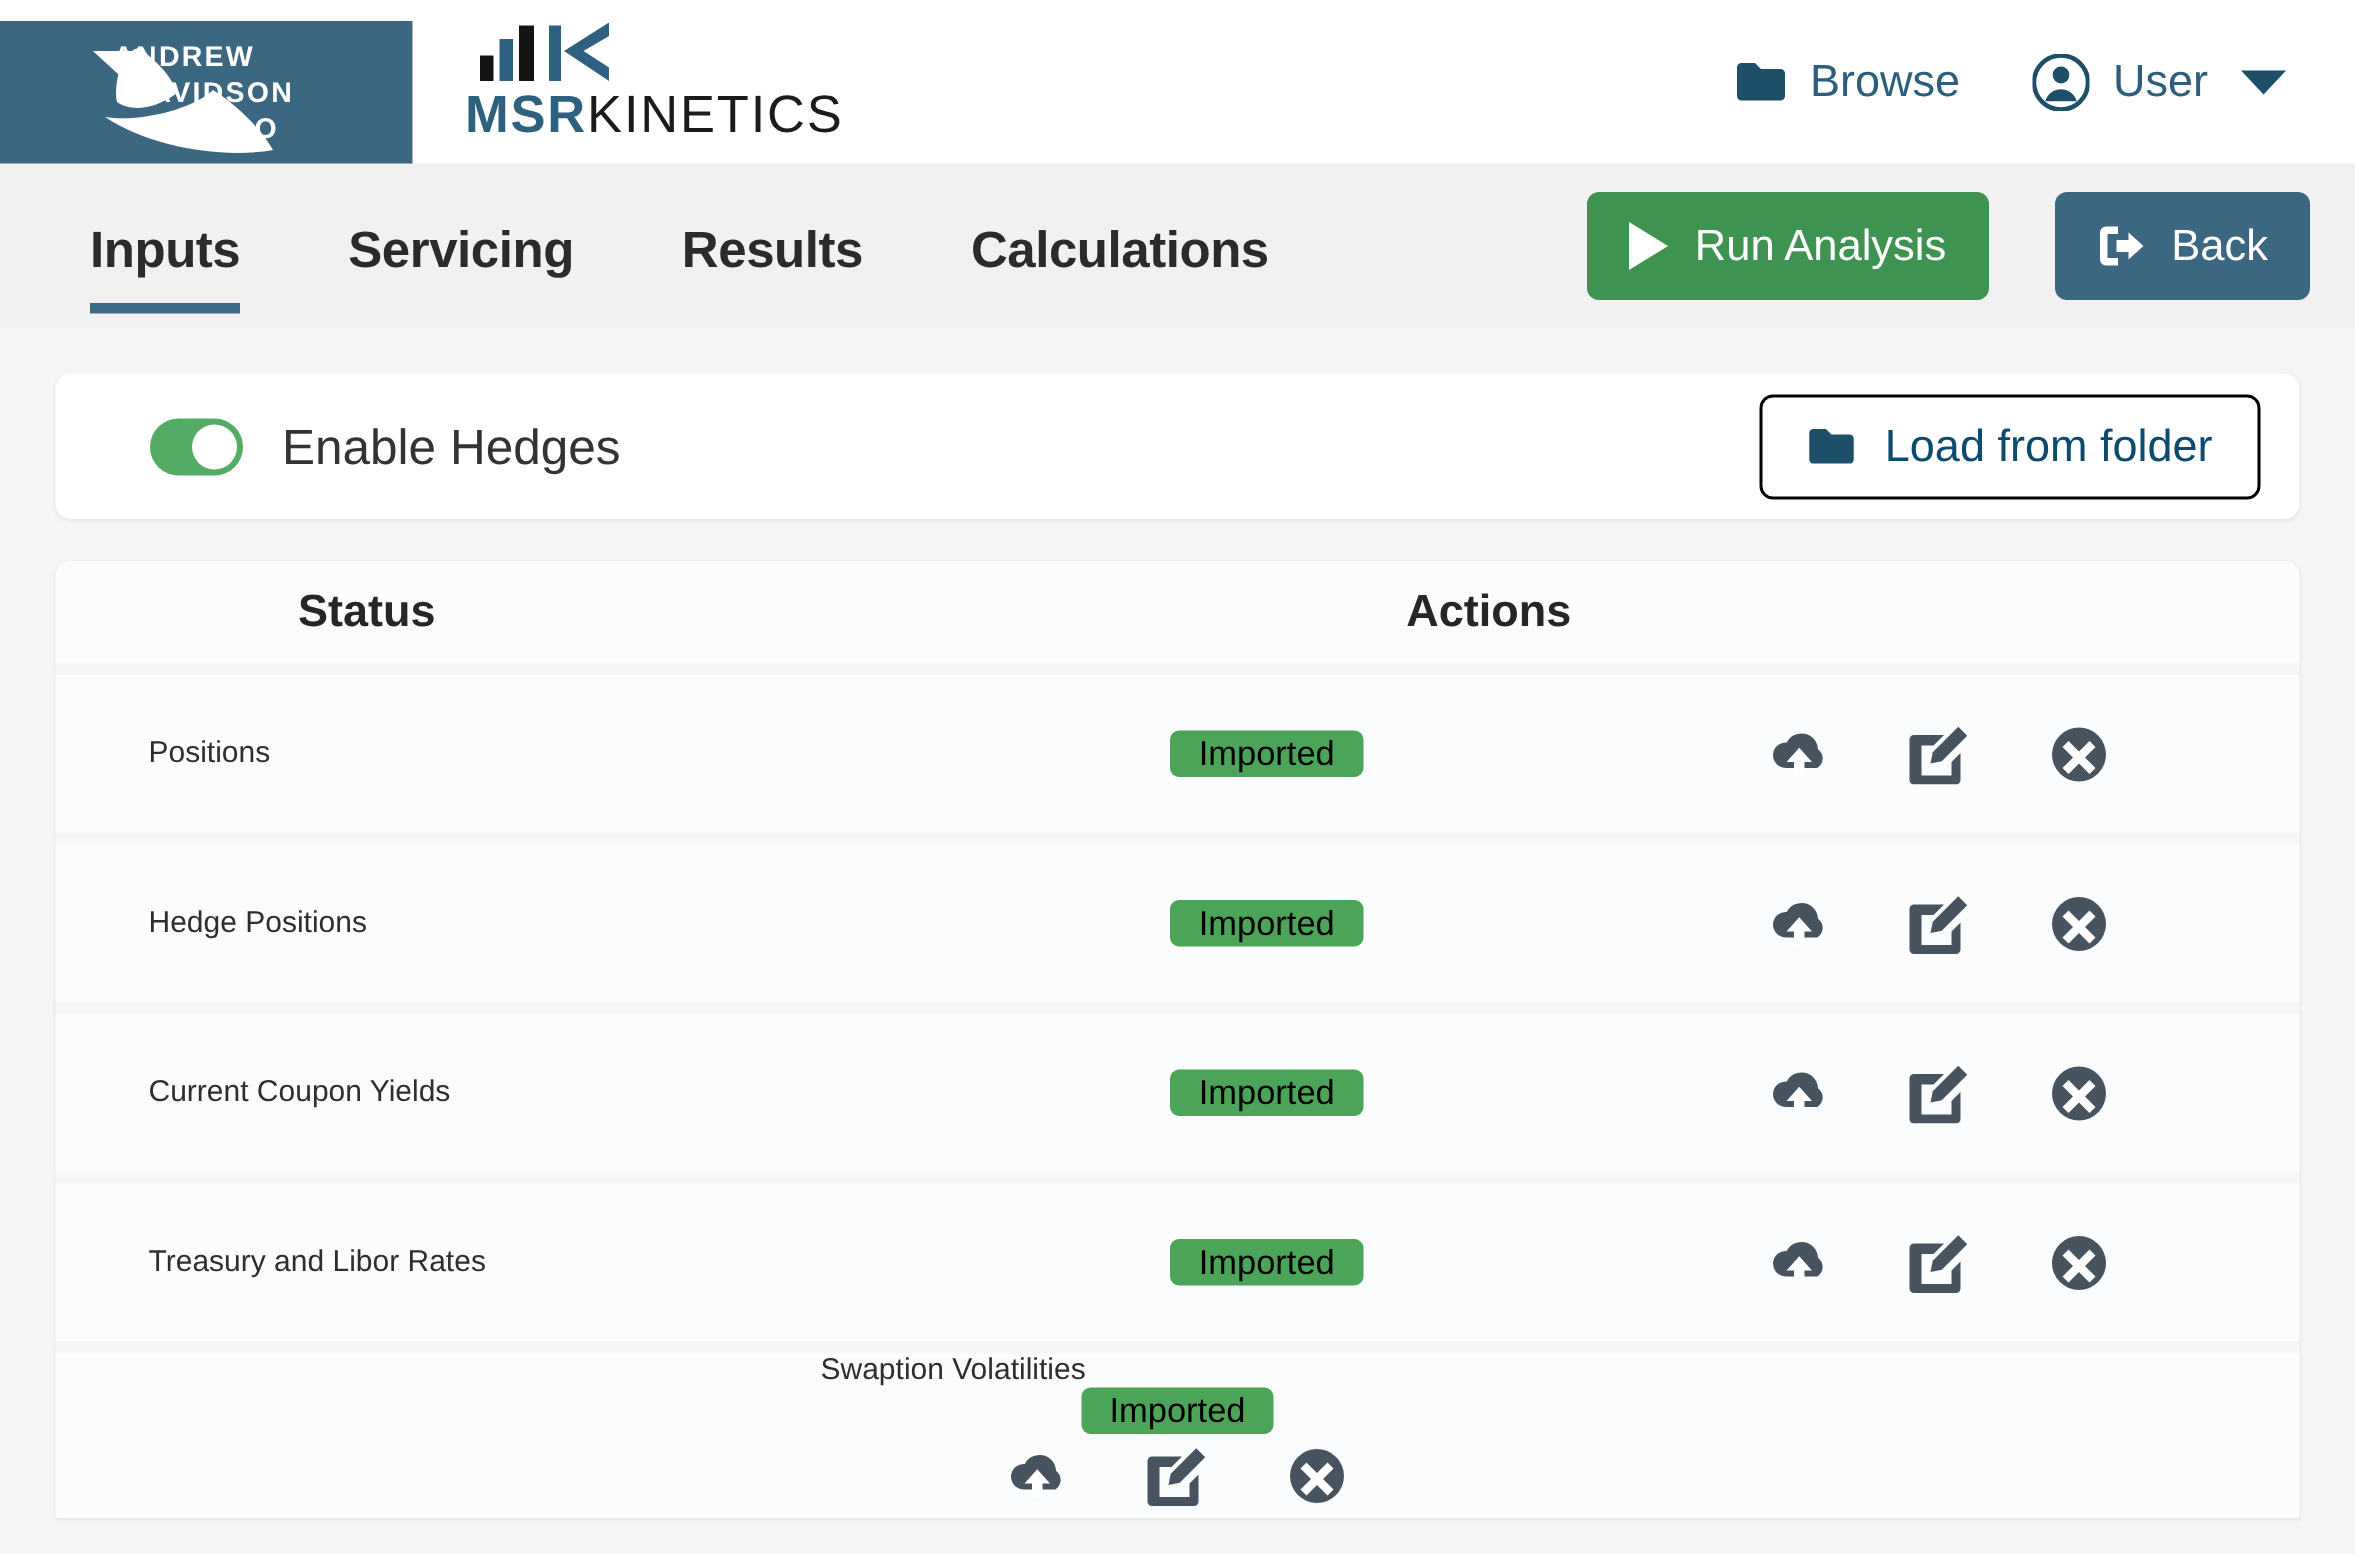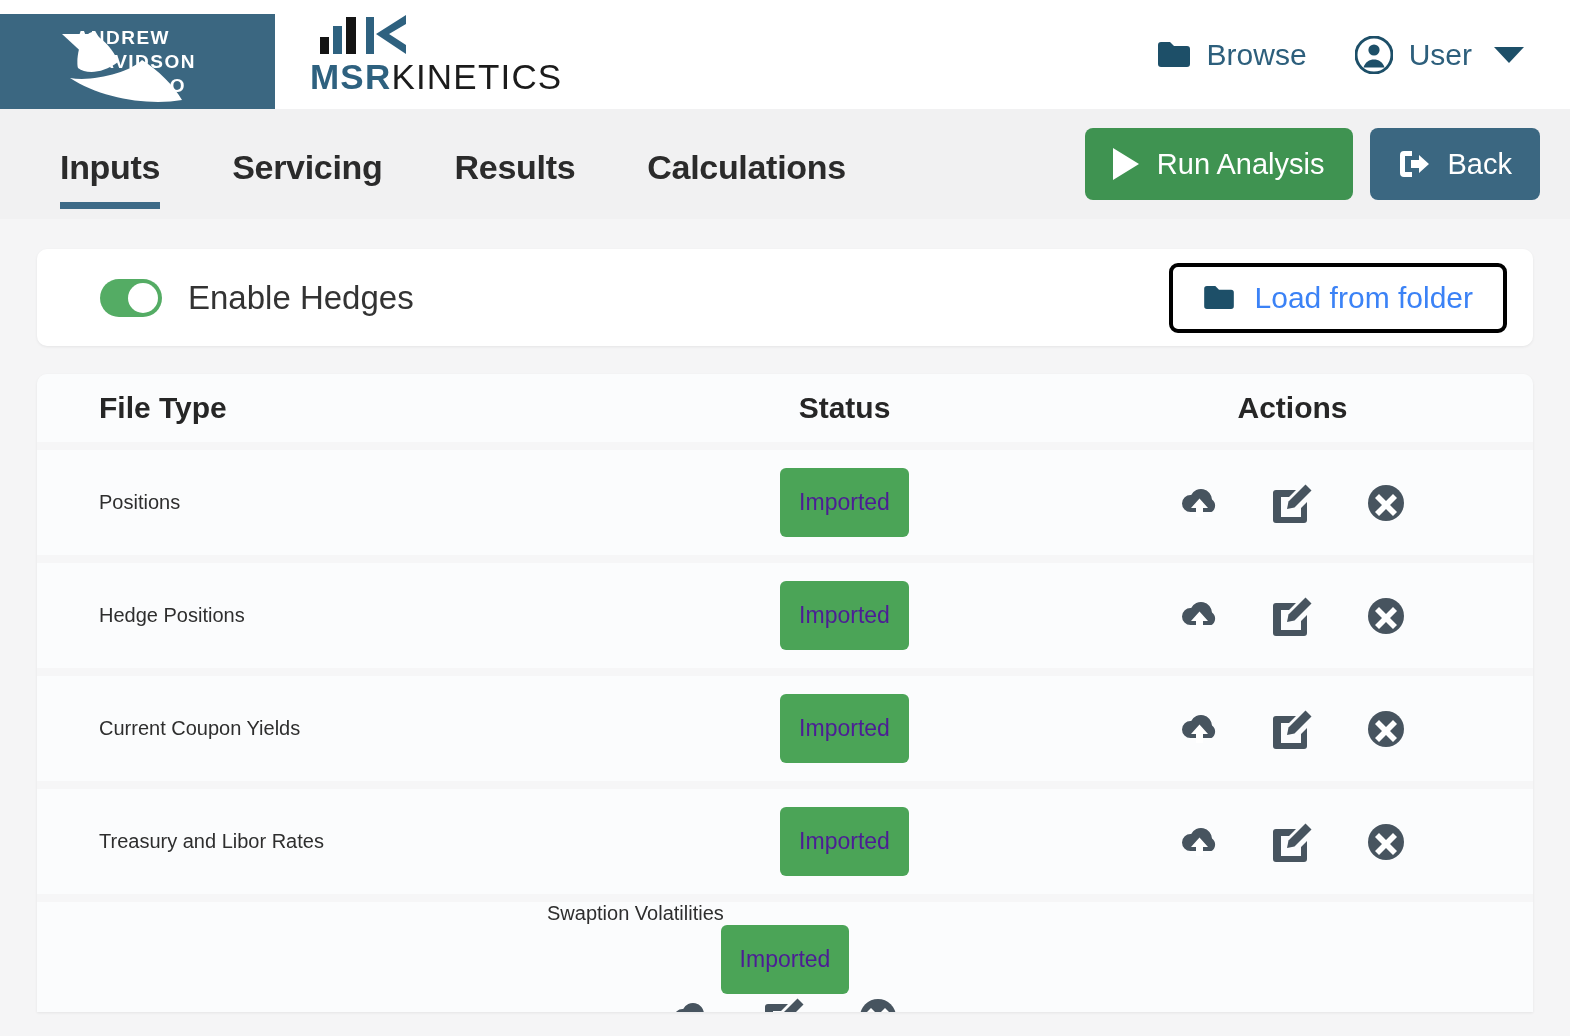--- a/index.html
+++ b/index.html
@@ -107,21 +107,21 @@
     left: 0; right: 0;
     bottom: 10px;
     height: 7px;
     background: #3d6a87;
   }
 
   .nav-actions {
     margin-left: auto;
     display: flex;
     align-items: center;
-    gap: 17px;
+    gap: 44px;
     padding-right: 30px;
     padding-left: 10px;
   }
   .btn {
     border: none;
     border-radius: 8px;
     color: #fff;
     font-family: inherit;
     font-size: 29px;
     display: flex;
@@ -173,25 +173,25 @@
     background: #ffffff;
   }
   .toggle-label { font-size: 33px; color: #333333; }
 
   .load-btn {
     margin-left: auto;
     display: flex;
     align-items: center;
     gap: 20px;
     background: #ffffff;
-    border: 4px solid #000000;
+    border: 2px solid #000000;
     border-radius: 9px;
     height: 70px;
     padding: 0 30px;
-    color: #3b82f6;
+    color: #0c4a6e;
     font-size: 30px;
     font-family: inherit;
     cursor: pointer;
   }
 
   
   .table-card {
     border-radius: 10px 10px 0 0;
     overflow: hidden;
     background: #f6f6f7;
@@ -211,24 +211,24 @@
 
   .col-type  { width: 600px; padding-left: 62px; }
   .col-stat  { width: 415px; display: flex; justify-content: center; }
   .col-act   { flex: 1; display: flex; justify-content: center; }
 
   .th { font-size: 30px; font-weight: 700; color: #262626; }
   .td-type { font-size: 20px; color: #2e2e2e; }
 
   .badge {
     background: #4ba457;
-    color: #4c1d95;
+    color: #000000;
     border-radius: 6px;
     font-size: 23px;
-    padding: 23px 19px;
+    padding: 4px 19px;
     line-height: 1;
     display: inline-block;
   }
 
   .actions { display: flex; align-items: center; gap: 47px; }
   .icon-btn {
     background: none; border: none; padding: 0;
     cursor: pointer;
     display: flex; align-items: center; justify-content: center;
     width: 46px; height: 46px;
@@ -329,21 +329,20 @@
       <svg width="32" height="25" viewBox="0 0 34 27">
         <path d="M1 4a3 3 0 013-3h9l4 4h13a3 3 0 013 3v15a3 3 0 01-3 3H4a3 3 0 01-3-3z" fill="#1d4f68"></path>
       </svg>
       <span>Load from folder</span>
     </button>
   </div>
 
   <div class="card table-card">
 
     <div class="t-row t-head">
-      <div class="col-type th">File Type</div>
       <div class="col-stat th">Status</div>
       <div class="col-act th">Actions</div>
     </div>
 
     <div class="t-row t-body-row">
       <div class="col-type td-type">Positions</div>
       <div class="col-stat">
         <span class="badge">Imported</span>
       </div>
       <div class="col-act">

